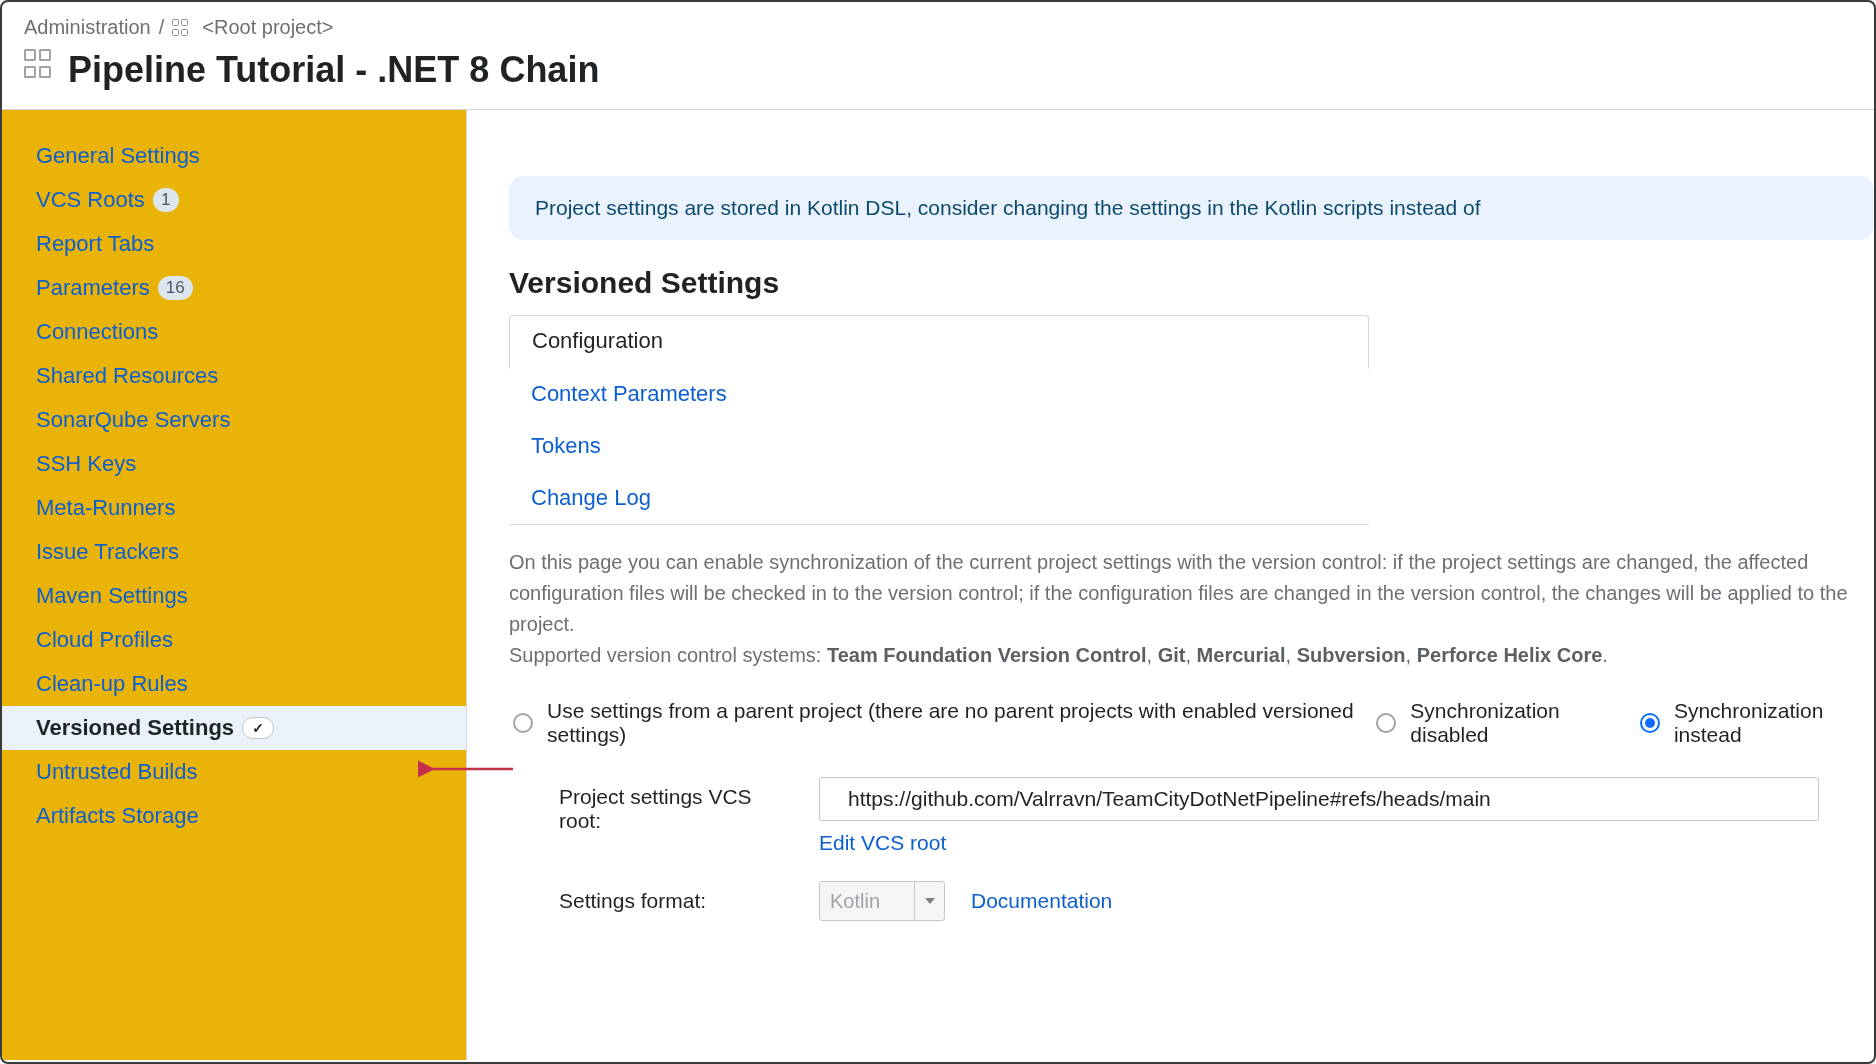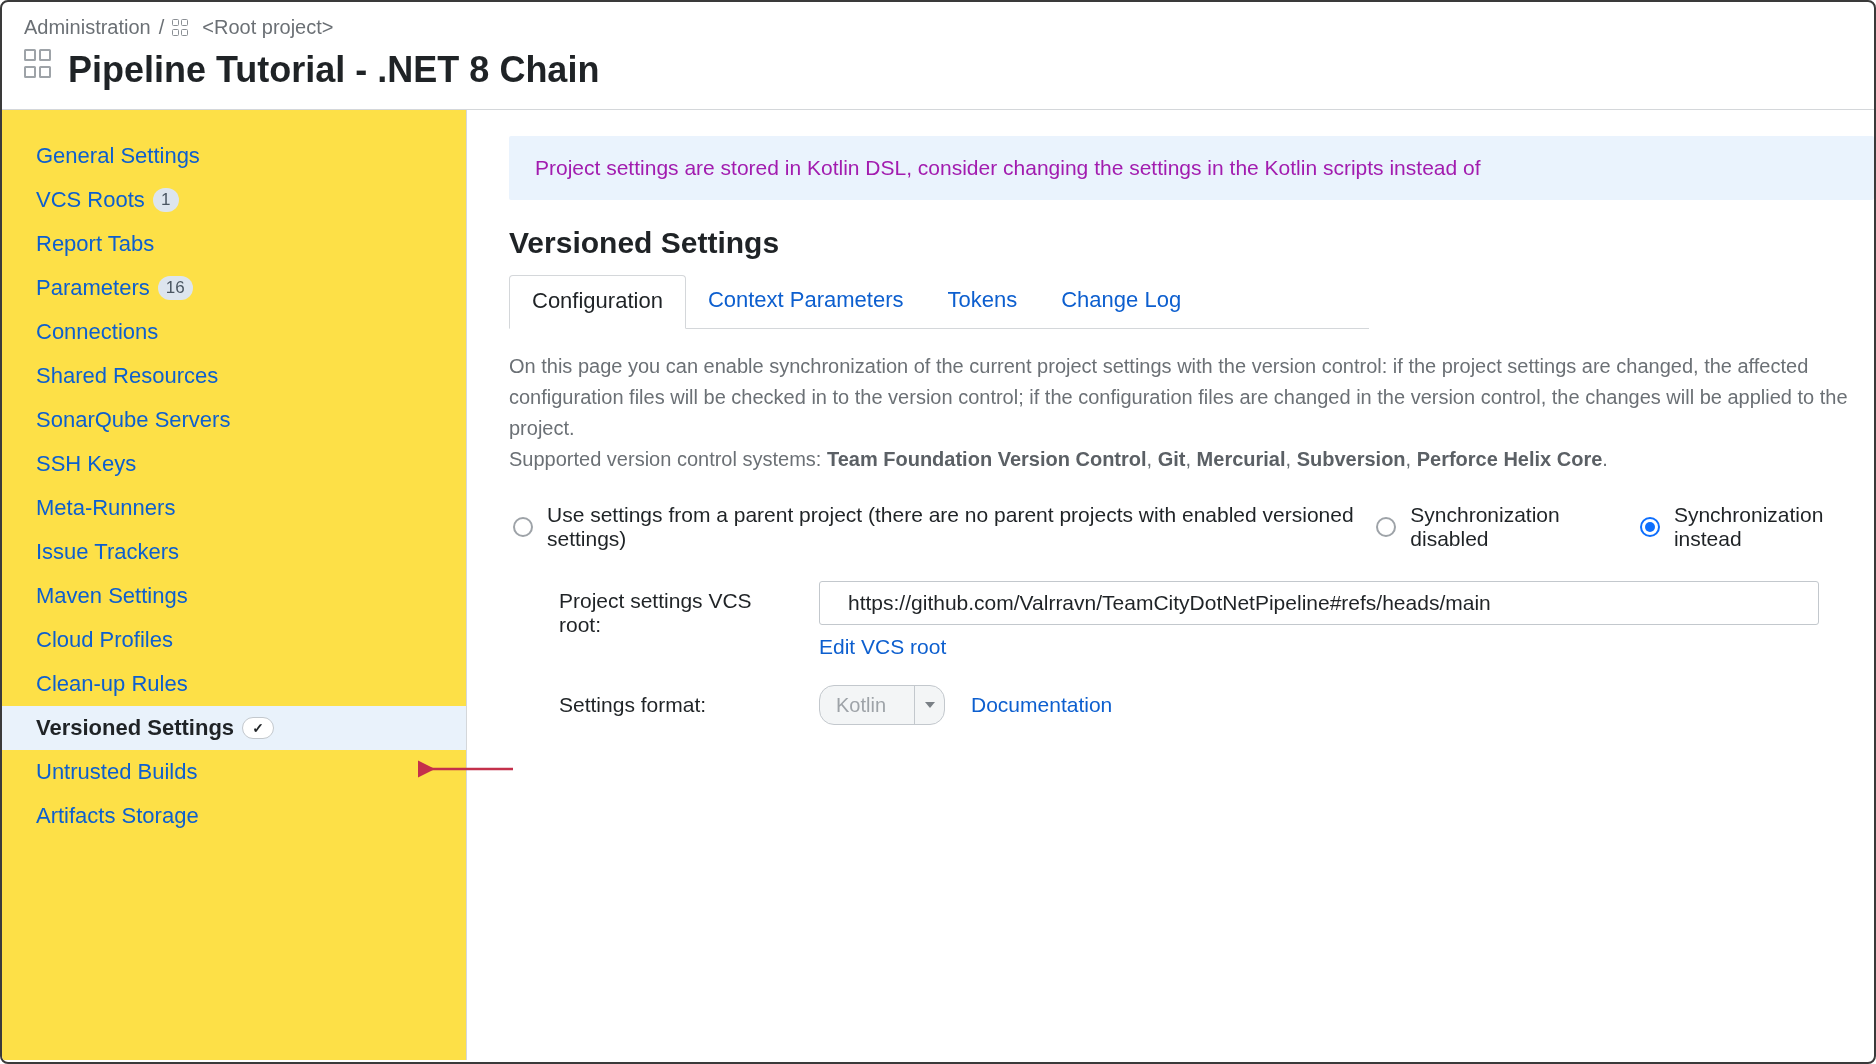--- a/index.html
+++ b/index.html
@@ -43,21 +43,21 @@
 .grid-icon.big span { width: 12px; height: 12px; border-width: 2px; border-color:#9ea3a8;}
 .page-title-row { display:flex; align-items:flex-start; gap:10px; }
 .page-title {
   font-size: 36px;
   font-weight: 700;
   color: #1f2326;
 }
 .body-row { display:flex; height: calc(100% - 110px); }
 .sidebar {
   width: 465px;
-  background: #fde047;
+  background: #eab308;
   border-right: 1px solid #d4d7da;
   padding: 24px 0 24px 0;
 }
 .sidebar a.nav-item {
   display: flex;
   align-items: center;
   gap: 8px;
   padding: 9px 30px 9px 34px;
   font-size: 22px;
   color: #0d5fcf;
@@ -79,28 +79,30 @@
   display:inline-flex; align-items:center; justify-content:center;
   width: 32px; height: 22px;
   border: 1px solid #c3c8cd; border-radius: 11px;
   font-size: 14px; color:#1f2326; background:#fff;
 }
 .main { flex:1; padding: 26px 0 0 42px; position:relative; overflow:hidden;}
 .info-banner {
   background: #eaf3fd;
   padding: 20px 26px;
   font-size: 21px;
-  color: #a21caf;
+  color: #0c4a6e;
   margin-bottom: 26px;
-  border-radius: 2px;
+  border-radius: 14px;
+  margin-top: 40px;
 }
 .section-title { font-size: 30px; font-weight:700; margin-bottom: 14px;}
 .tabs {
   display:flex; gap:0; border-bottom:1px solid #d4d7da; margin-bottom:22px;
   width: 860px;
+  flex-direction: column;
 }
 .tab {
   padding: 12px 22px 14px 22px;
   font-size: 22px;
   color:#0d5fcf;
   cursor:pointer;
   position:relative;
   top:1px;
 }
 .tab.active {
@@ -126,22 +128,22 @@
 .form-row { display:flex; align-items:flex-start; gap:20px; margin-left:50px; margin-bottom:26px;}
 .form-label { width:240px; font-size:21px; padding-top:8px;}
 .form-field { flex:1; }
 .text-input {
   width: 1000px; height:44px; border:1px solid #c3c8cd; border-radius:3px;
   padding: 0 28px; font-size:21px; color:#1f2326; background:#fff;
 }
 .link { color:#0d5fcf; font-size:21px; text-decoration:none; cursor:pointer; display:inline-block; margin-top:10px;}
 .select-wrap { display:flex; align-items:center; gap:26px;}
 .select-box {
-  width:126px; height:40px; border:1px solid #c3c8cd; border-radius:15px;
-  background:#f3f5f6; display:flex; align-items:center; padding:0 16px;
+  width:126px; height:40px; border:1px solid #c3c8cd; border-radius:3px;
+  background:#f3f5f6; display:flex; align-items:center; padding:0 10px;
   color:#9ea3a8; font-size:20px; position:relative;
 }
 .select-box .caret-wrap {
   position:absolute; right:0; top:0; bottom:0; width:30px;
   border-left:1px solid #c3c8cd; display:flex; align-items:center; justify-content:center;
 }
 .caret-down {
   width:0; height:0; border-left:5px solid transparent; border-right:5px solid transparent;
   border-top:6px solid #7a8086;
 }

